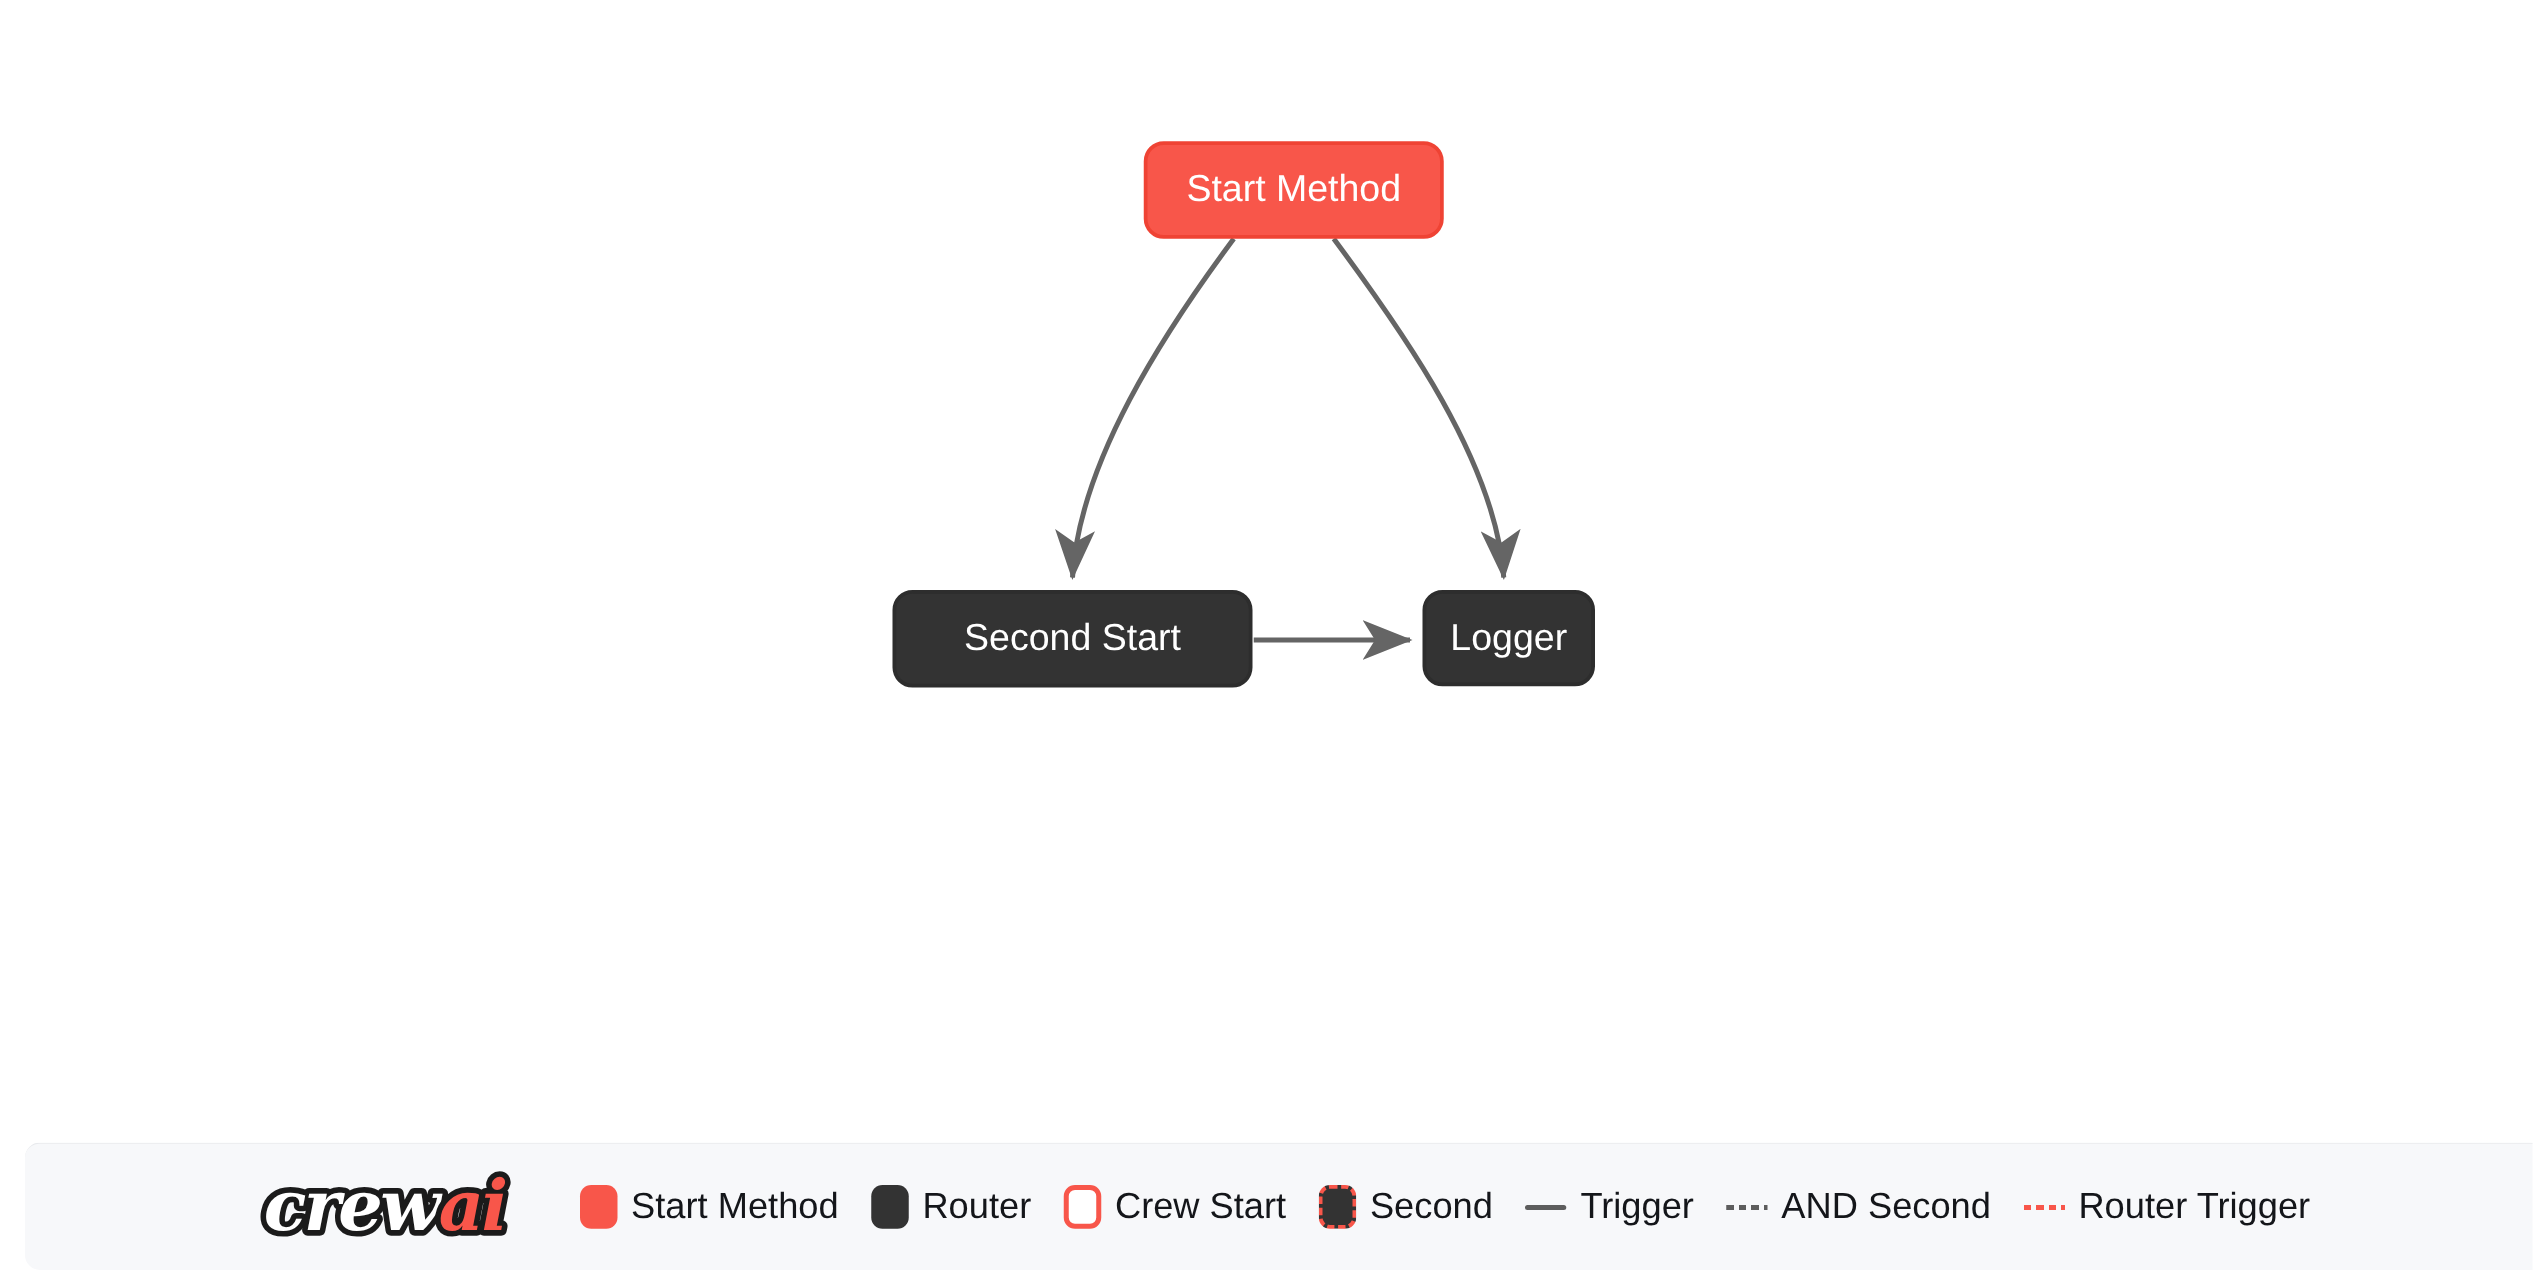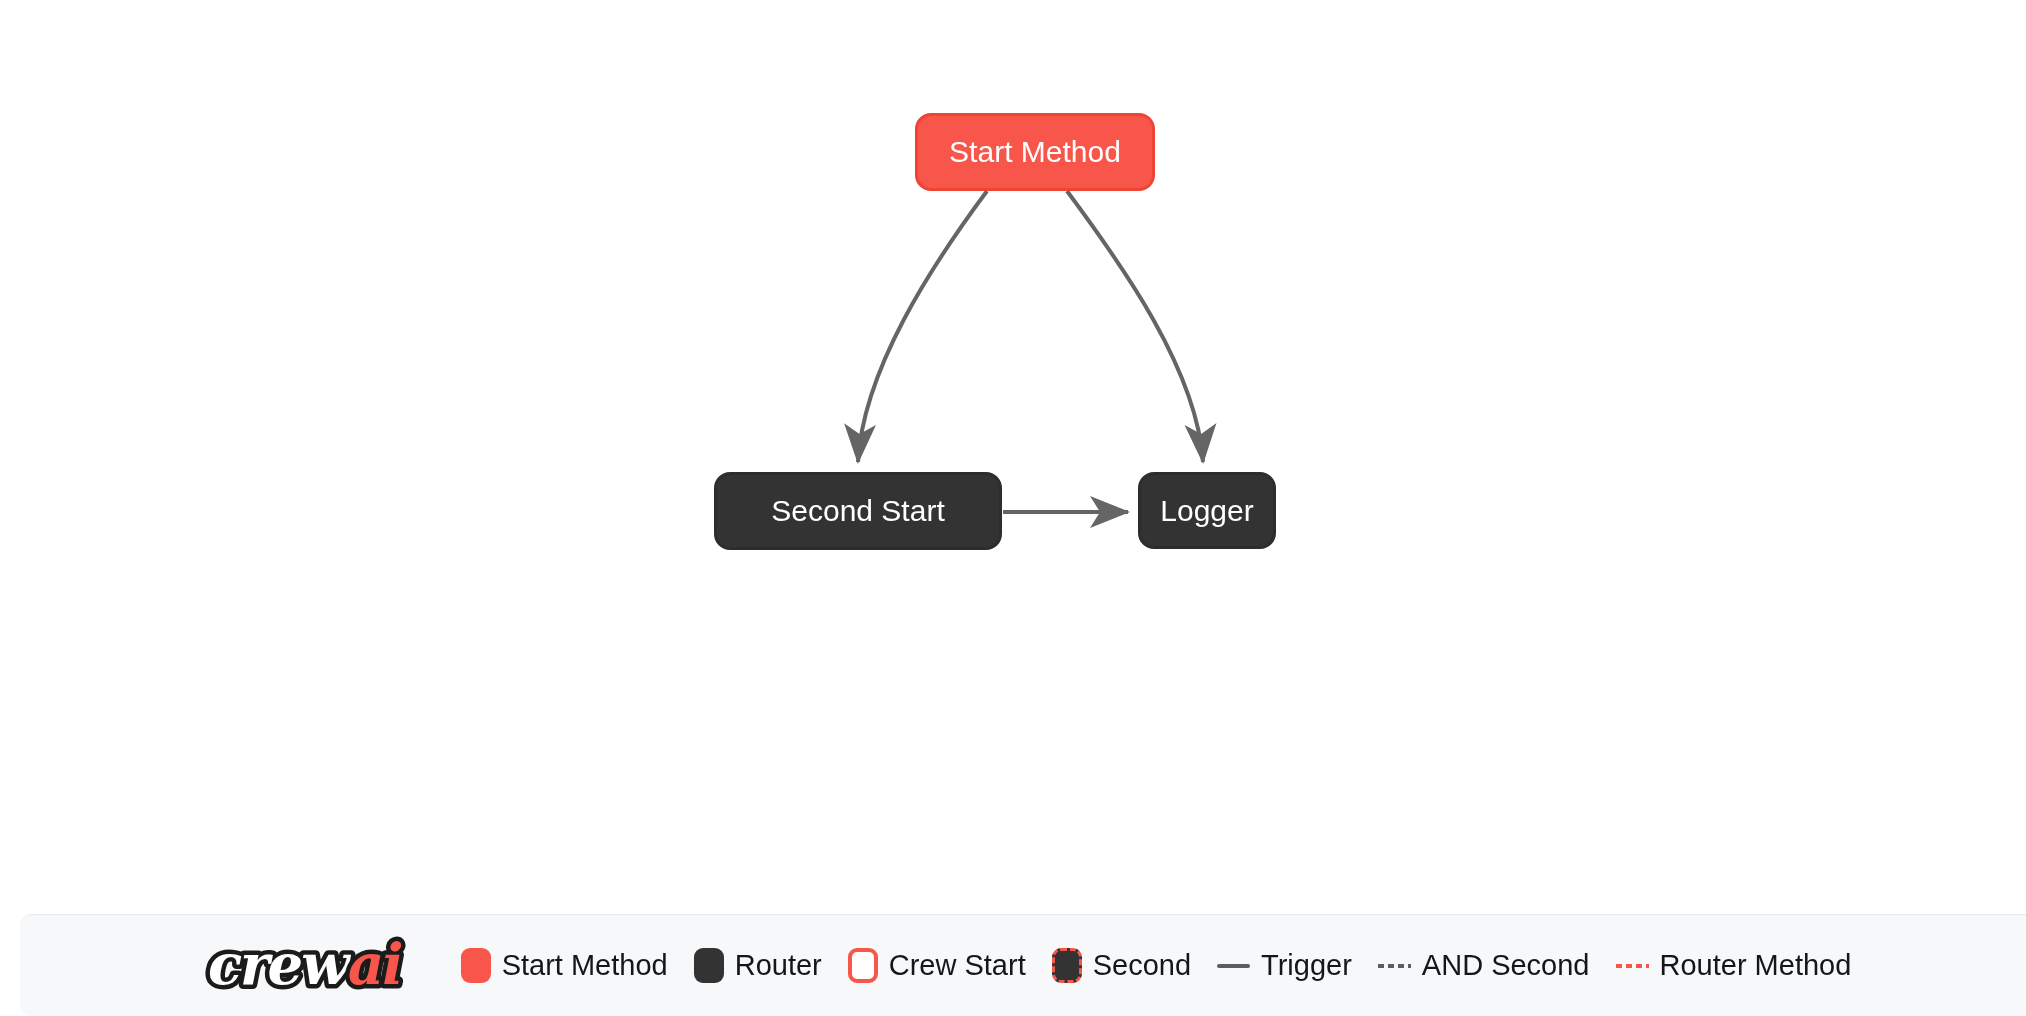--- a/index.html
+++ b/index.html
@@ -146,17 +146,17 @@
       <span>Trigger</span>
     </div>
 
     <div class="legend-item">
       <span class="swatch sw-dash"></span>
       <span>AND Second</span>
     </div>
 
     <div class="legend-item">
       <span class="swatch sw-dash-red"></span>
-      <span>Router Method</span>
+      <span>Router Trigger</span>
     </div>
 
   </footer>
 </div>
 
 </body></html>

